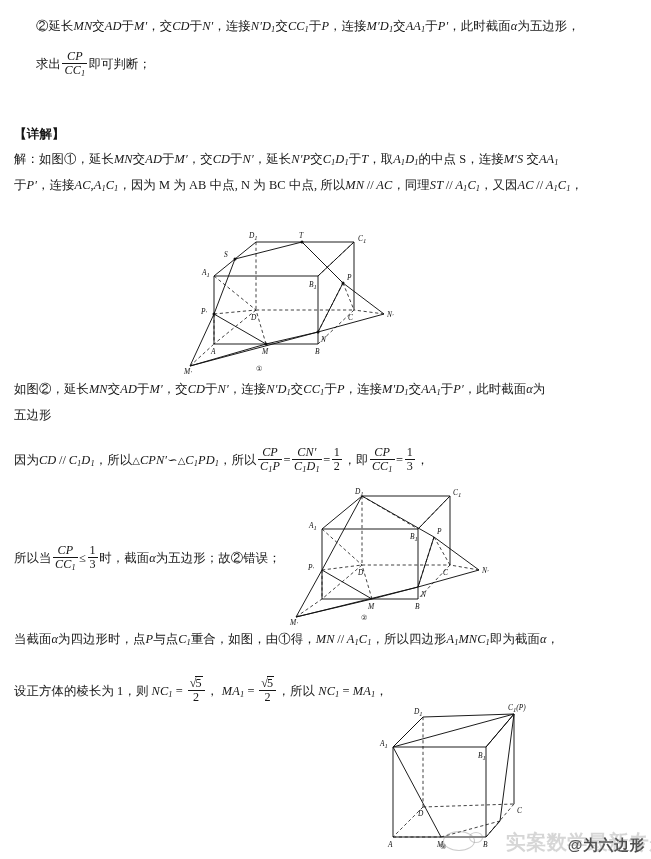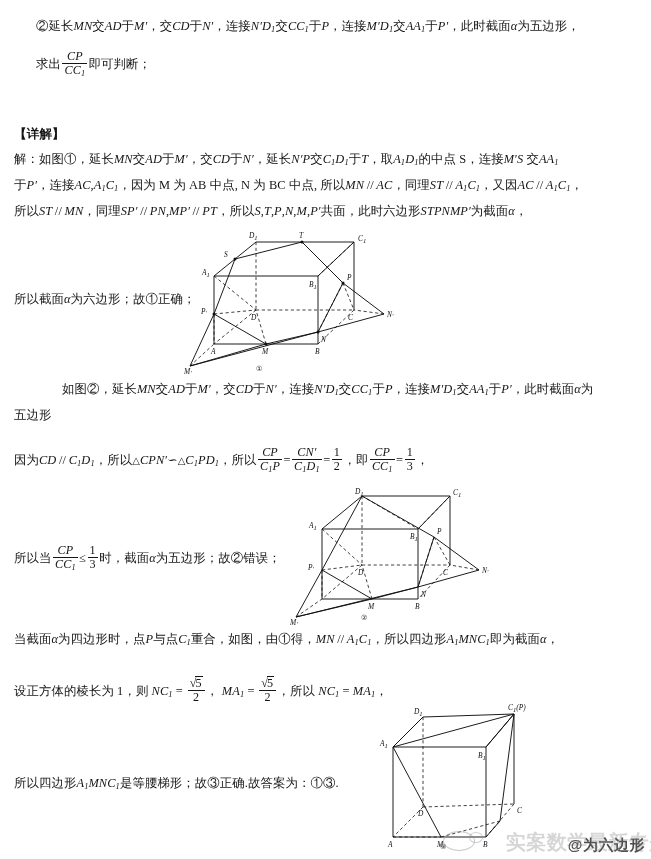--- a/index.html
+++ b/index.html
@@ -160,27 +160,21 @@
   <div class="tline hdr" style="left:14px; top:127px;">【详解】</div>
 
   <div class="tline" style="left:14px; top:152px;">
     解：如图①，延长<i>MN</i>交<i>AD</i>于<i>M</i><span class="pr">′</span>，交<i>CD</i>于<i>N</i><span class="pr">′</span>，延长<i>N</i><span class="pr">′</span><i>P</i>交<i>C</i><span class="sub">1</span><i>D</i><span class="sub">1</span>于<i>T</i>，取<i>A</i><span class="sub">1</span><i>D</i><span class="sub">1</span>的中点 S，连接<i>M</i><span class="pr">′</span><i>S</i> 交<i>AA</i><span class="sub">1</span>
   </div>
 
   <div class="tline" style="left:14px; top:178px;">
     于<i>P</i><span class="pr">′</span>，连接<i>AC</i>,<i>A</i><span class="sub">1</span><i>C</i><span class="sub">1</span>，因为 M 为 AB 中点, N 为 BC 中点, 所以<i>MN</i> // <i>AC</i>，同理<i>ST</i> // <i>A</i><span class="sub">1</span><i>C</i><span class="sub">1</span>，又因<i>AC</i> // <i>A</i><span class="sub">1</span><i>C</i><span class="sub">1</span>，
   </div>
 
-  <div class="tline" style="left:14px; top:204px;">
-    所以<i>ST</i> // <i>MN</i>，同理<i>SP</i><span class="pr">′</span> // <i>PN</i>,<i>MP</i><span class="pr">′</span> // <i>PT</i>，所以<i>S</i>,<i>T</i>,<i>P</i>,<i>N</i>,<i>M</i>,<i>P</i><span class="pr">′</span>共面，此时六边形<i>STPNMP</i><span class="pr">′</span>为截面<i>α</i>，
-  </div>
-
-  <div class="tline" style="left:14px; top:292px;">
-    所以截面<i>α</i>为六边形；故①正确；
-  </div>
+
 
   <div class="fig" style="left:178px; top:228px;">
     <svg width="230" height="140" viewBox="0 0 230 140">
 
       <g>
 
         <path class="solid" d="M78,14 L176,14"></path>
         <path class="solid" d="M176,14 L176,82"></path>
         <path class="solid" d="M36,48 L140,48"></path>
         <path class="solid" d="M36,48 L36,116"></path>
@@ -242,21 +236,21 @@
       <text class="figlabel" x="209" y="89">N<tspan class="figlabel small" dy="1">′</tspan></text>
       <text class="figlabel" x="33" y="126">A</text>
       <text class="figlabel" x="84" y="126">M</text>
       <text class="figlabel" x="137" y="126">B</text>
       <text class="figlabel" x="143" y="114">N</text>
       <text class="figlabel" x="6" y="146">M<tspan class="figlabel small" dy="1">′</tspan></text>
       <text class="fignum" x="78" y="143">①</text>
     </svg>
   </div>
 
-  <div class="tline" style="left:14px; top:382px;margin-left:48px;">
+  <div class="tline" style="left:14px; top:382px;">
     如图②，延长<i>MN</i>交<i>AD</i>于<i>M</i><span class="pr">′</span>，交<i>CD</i>于<i>N</i><span class="pr">′</span>，连接<i>N</i><span class="pr">′</span><i>D</i><span class="sub">1</span>交<i>CC</i><span class="sub">1</span>于<i>P</i>，连接<i>M</i><span class="pr">′</span><i>D</i><span class="sub">1</span>交<i>AA</i><span class="sub">1</span>于<i>P</i><span class="pr">′</span>，此时截面<i>α</i>为
   </div>
   <div class="tline" style="left:14px; top:408px;">五边形</div>
 
   <div class="tline" style="left:14px; top:446px;">
     因为<i>CD</i> // <i>C</i><span class="sub">1</span><i>D</i><span class="sub">1</span>，所以<span style="font-size:0.8em">△</span><i>CPN</i><span class="pr">′</span>∽<span style="font-size:0.8em">△</span><i>C</i><span class="sub">1</span><i>PD</i><span class="sub">1</span>，所以<span class="frac"><span class="num">CP</span><span class="den">C<span class="sub">1</span>P</span></span>=<span class="frac"><span class="num">CN<span class="pr">′</span></span><span class="den">C<span class="sub">1</span>D<span class="sub">1</span></span></span>=<span class="frac upright"><span class="num">1</span><span class="den">2</span></span>，即<span class="frac"><span class="num">CP</span><span class="den">CC<span class="sub">1</span></span></span>=<span class="frac upright"><span class="num">1</span><span class="den">3</span></span>，
   </div>
 
   <div class="fig" style="left:282px; top:487px;">
     <svg width="215" height="132" viewBox="0 0 215 132">
@@ -366,23 +360,20 @@
       <text class="figlabel" x="112" y="61">B<tspan class="figlabel small" dy="2">1</tspan></text>
       <text class="figlabel" x="52" y="119">D</text>
       <text class="figlabel" x="151" y="116">C</text>
       <text class="figlabel" x="22" y="150">A</text>
       <text class="figlabel" x="71" y="150">M</text>
       <text class="figlabel" x="117" y="150">B</text>
       <text class="fignum" x="74" y="152">③</text>
     </svg>
   </div>
 
-  <div class="tline" style="left:14px; top:776px;">
-    所以四边形<i>A</i><span class="sub">1</span><i>MNC</i><span class="sub">1</span>是等腰梯形；故③正确.故答案为：①③.
-  </div>
 
   <div class="wm-blob"></div>
   <div class="wm-blob2"></div>
   <div class="watermark">
     <span class="ghost">实案数学最新专题</span>
     <span>@为六边形</span>
   </div>
 
 </div>
 

